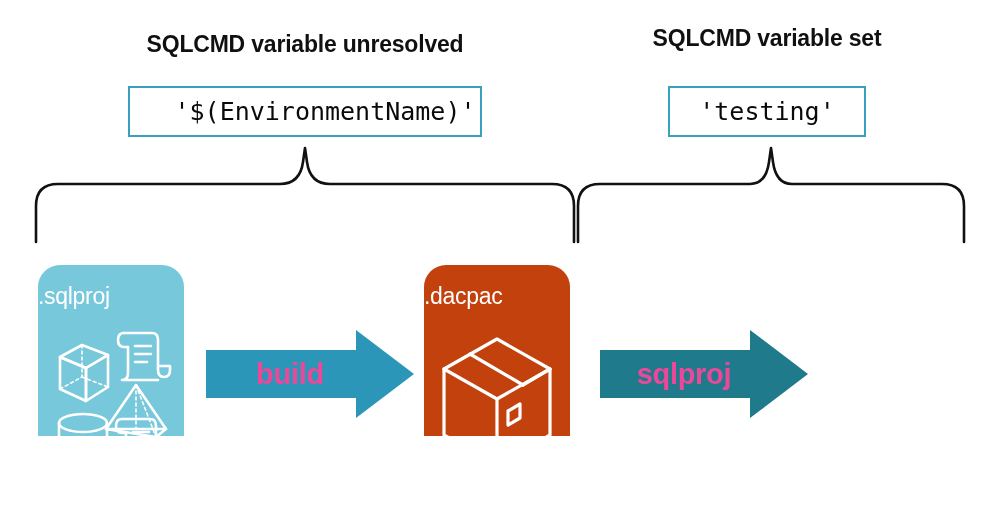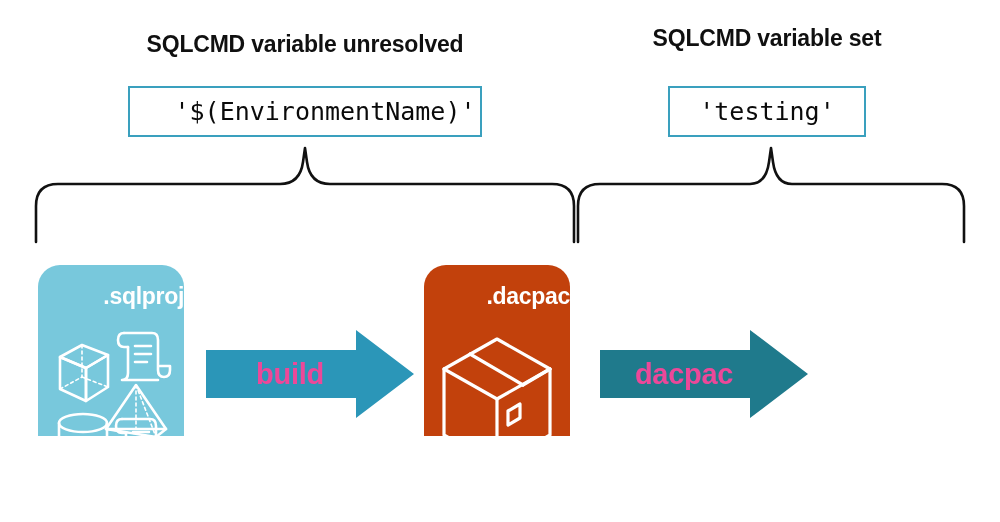--- a/index.html
+++ b/index.html
@@ -66,23 +66,23 @@
     top: 265px;
     width: 146px;
     height: 222px;
     border-radius: 22px;
   }
   .stage-label {
     position: absolute;
     top: 18px;
     left: 0;
     width: 100%;
-    text-align: right;
-    font-family: "Liberation Sans", sans-serif;
-    font-weight: bold;
+    text-align: left;
+    font-family: "Liberation Sans", sans-serif;
+    font-weight: normal;
     font-size: 23px;
     color: #ffffff;
     letter-spacing: -0.3px;
     white-space: nowrap;
   }
   .stage-art {
     position: absolute;
     left: 0;
     top: 54px;
     width: 146px;
@@ -230,16 +230,16 @@
     <svg viewBox="0 0 208 88" width="208" height="88">
       <path d="M 0 20 L 150 20 L 150 0 L 208 44 L 150 88 L 150 68 L 0 68 Z" fill="#2B96B8"></path>
     </svg>
     <div class="arrow-label">build</div>
   </div>
 
   <div class="arrow" id="arrow-deploy">
     <svg viewBox="0 0 208 88" width="208" height="88">
       <path d="M 0 20 L 150 20 L 150 0 L 208 44 L 150 88 L 150 68 L 0 68 Z" fill="#1F7A8C"></path>
     </svg>
-    <div class="arrow-label">dacpac</div>
+    <div class="arrow-label">sqlproj</div>
   </div>
 
 </div>
 
 </body></html>

